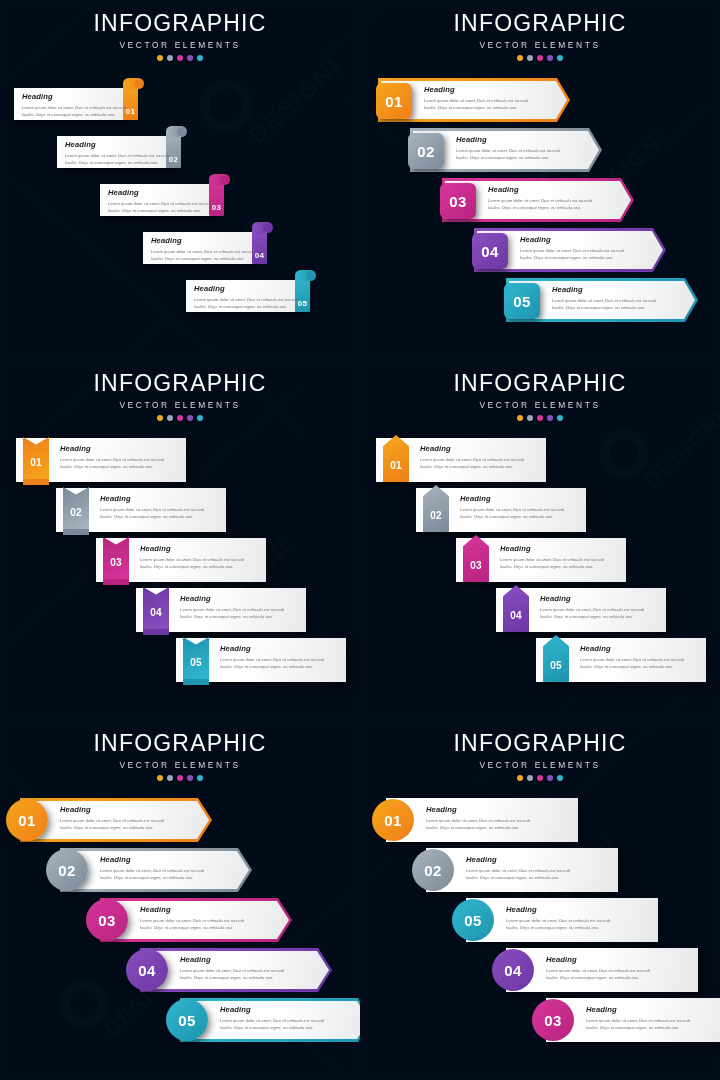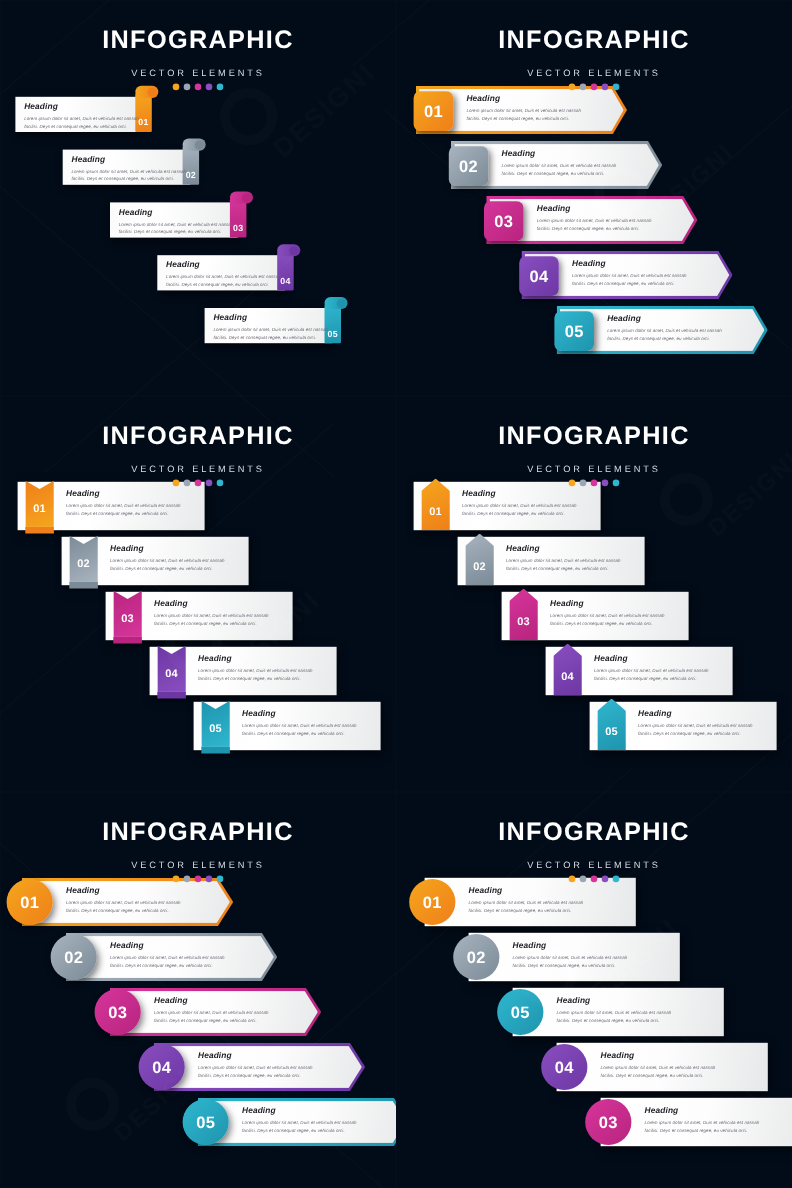--- a/index.html
+++ b/index.html
@@ -27,22 +27,22 @@
 
   .panel{position:relative;overflow:hidden;}
   .panel::after{
     content:"";position:absolute;inset:0;pointer-events:none;
     box-shadow:inset 0 0 0 1px rgba(255,255,255,.012);
   }
 
   
   .phead{position:absolute;left:0;right:0;top:12px;text-align:center;z-index:6;}
   .ptitle{
-    color:#ffffff;font-weight:700;font-size:23px;letter-spacing:1.2px;
-    line-height:1;margin:13px;
+    color:#ffffff;font-weight:400;font-size:23px;letter-spacing:1.2px;
+    line-height:1;margin:0;
   }
   .psub{
     color:#d9dde4;font-size:8.4px;letter-spacing:2.6px;margin-top:5px;font-weight:400;
   }
   .pdots{margin-top:5px;display:flex;justify-content:center;gap:4px;}
   .pdots span{width:6px;height:6px;border-radius:50%;display:block;}
 
   
   .txt{position:relative;z-index:3;}
   .hd{

